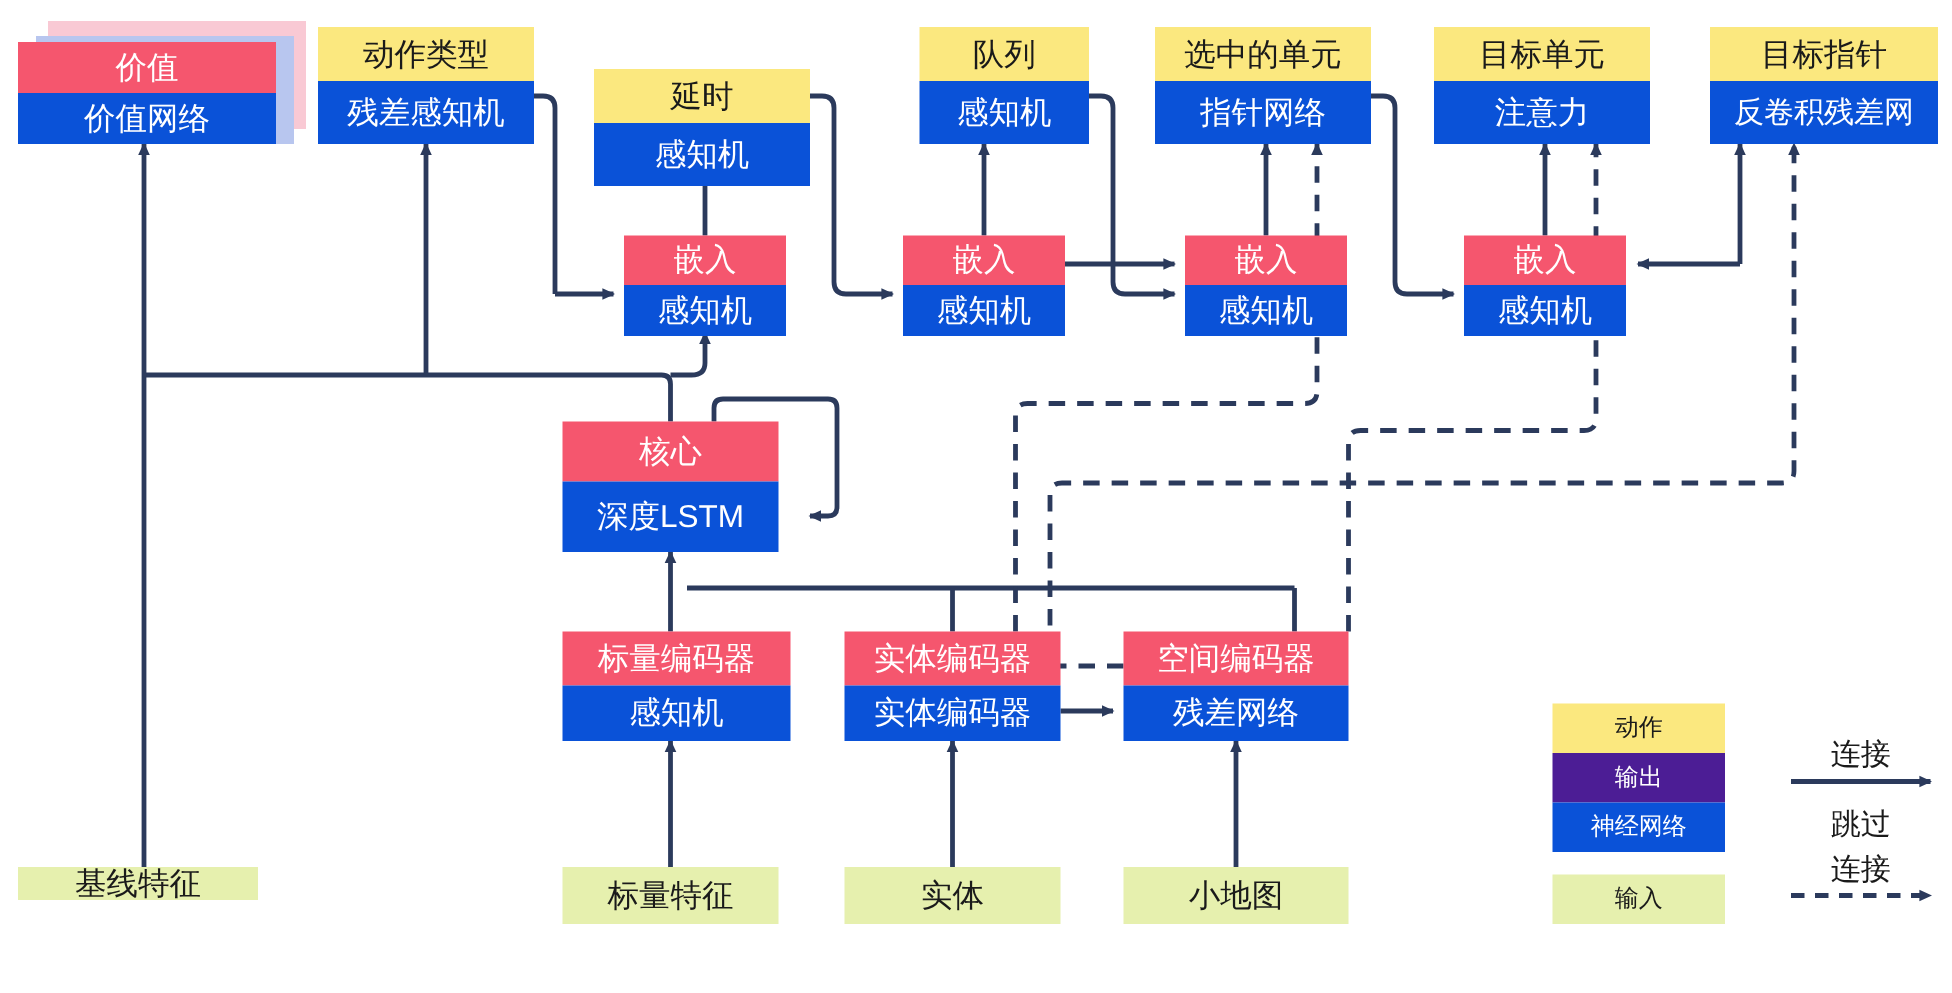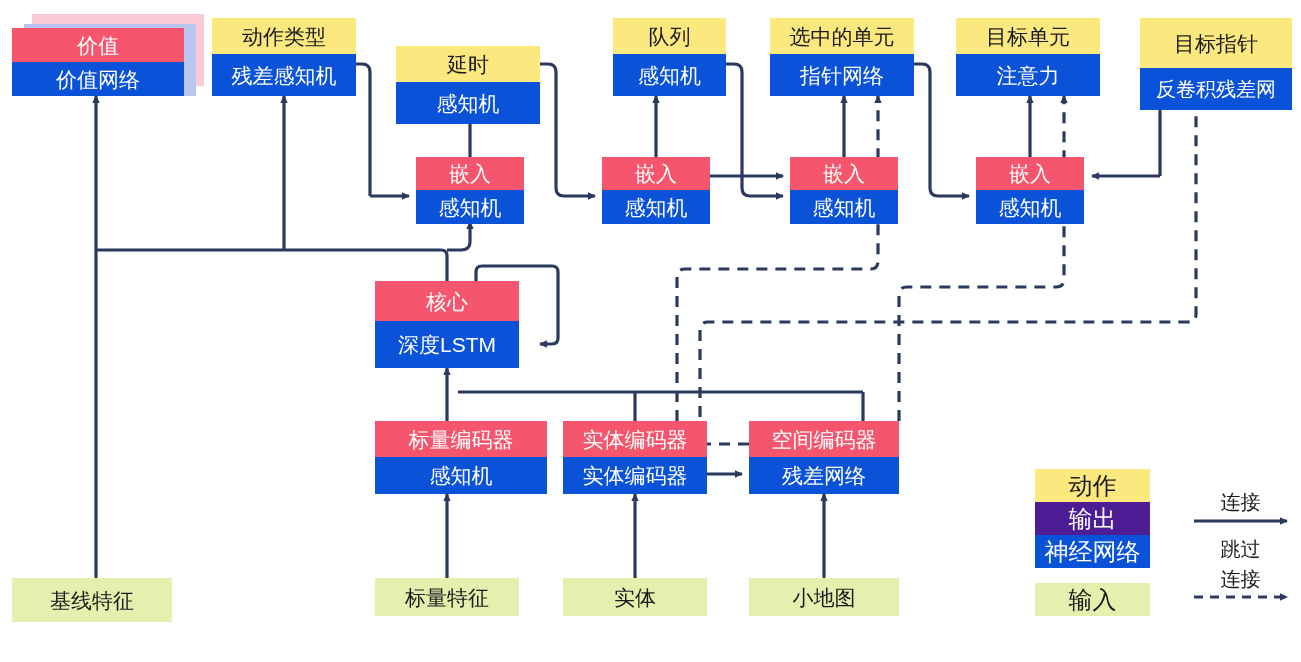--- a/index.html
+++ b/index.html
@@ -15,21 +15,21 @@
   .band.output{background:#f5566e;color:#ffffff;}
   .band.net{background:#0a52d8;color:#ffffff;}
   .band.input{background:#e6f0ae;color:#1a1a1a;}
 
   .shadow{position:absolute;}
   .shadow .s1{position:absolute;background:#f9c9d4;}
   .shadow .s2{position:absolute;background:#b8c6ef;}
 
   
   #legend{position:absolute;}
-  .lg-row{box-sizing:border-box;text-align:center;font-size:24px;line-height:1.0;
+  .lg-row{box-sizing:border-box;text-align:center;font-size:16px;line-height:1.0;
           display:flex;align-items:center;justify-content:center;white-space:nowrap;}
   .lg-label{position:absolute;font-size:20px;color:#1a1a1a;white-space:nowrap;text-align:center;}
 </style>
 </head>
 <body>
 
 <div id="stage">
 
   <svg id="wires" viewBox="0 0 1301 662" xmlns="http://www.w3.org/2000/svg">
     <defs>
@@ -127,21 +127,21 @@
     <div class="band action" style="height:36px;">选中的单元</div>
     <div class="band net" style="height:42px;">指针网络</div>
   </div>
 
   <div class="node" style="left:956px;top:18px;width:144px;border-radius:24px;">
     <div class="band action" style="height:36px;">目标单元</div>
     <div class="band net" style="height:42px;">注意力</div>
   </div>
 
   <div class="node" style="left:1140px;top:18px;width:152px;">
-    <div class="band action" style="height:50px;">目标指针</div>
+    <div class="band action" style="height:36px;">目标指针</div>
     <div class="band net" style="height:42px;font-size:20px;">反卷积残差网</div>
   </div>
 
   <div class="node" style="left:416px;top:157px;width:108px;">
     <div class="band output" style="height:33px;">嵌入</div>
     <div class="band net" style="height:34px;">感知机</div>
   </div>
 
   <div class="node" style="left:602px;top:157px;width:108px;">
     <div class="band output" style="height:33px;">嵌入</div>
@@ -156,37 +156,37 @@
   <div class="node" style="left:976px;top:157px;width:108px;">
     <div class="band output" style="height:33px;">嵌入</div>
     <div class="band net" style="height:34px;">感知机</div>
   </div>
 
   <div class="node" style="left:375px;top:281px;width:144px;">
     <div class="band output" style="height:40px;">核心</div>
     <div class="band net" style="height:47px;">深度LSTM</div>
   </div>
 
-  <div class="node" style="left:375px;top:421px;width:172px;">
+  <div class="node" style="left:375px;top:421px;width:152px;">
     <div class="band output" style="height:36px;">标量编码器</div>
     <div class="band net" style="height:37px;">感知机</div>
   </div>
 
   <div class="node" style="left:563px;top:421px;width:144px;">
     <div class="band output" style="height:36px;">实体编码器</div>
     <div class="band net" style="height:37px;">实体编码器</div>
   </div>
 
   <div class="node" style="left:749px;top:421px;width:150px;">
     <div class="band output" style="height:36px;">空间编码器</div>
     <div class="band net" style="height:37px;">残差网络</div>
   </div>
 
   <div class="node" style="left:12px;top:578px;width:160px;">
-    <div class="band input" style="height:44px;">基线特征</div>
+    <div class="band input" style="height:22px;">基线特征</div>
   </div>
   <div class="node" style="left:375px;top:578px;width:144px;">
     <div class="band input" style="height:38px;">标量特征</div>
   </div>
   <div class="node" style="left:563px;top:578px;width:144px;">
     <div class="band input" style="height:38px;">实体</div>
   </div>
   <div class="node" style="left:749px;top:578px;width:150px;">
     <div class="band input" style="height:38px;">小地图</div>
   </div>

